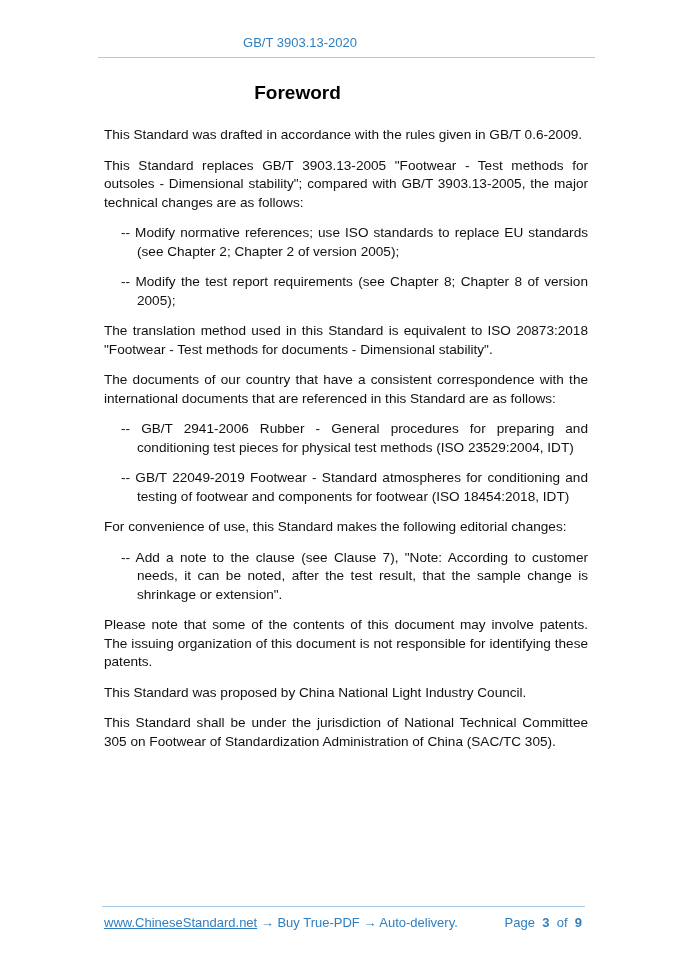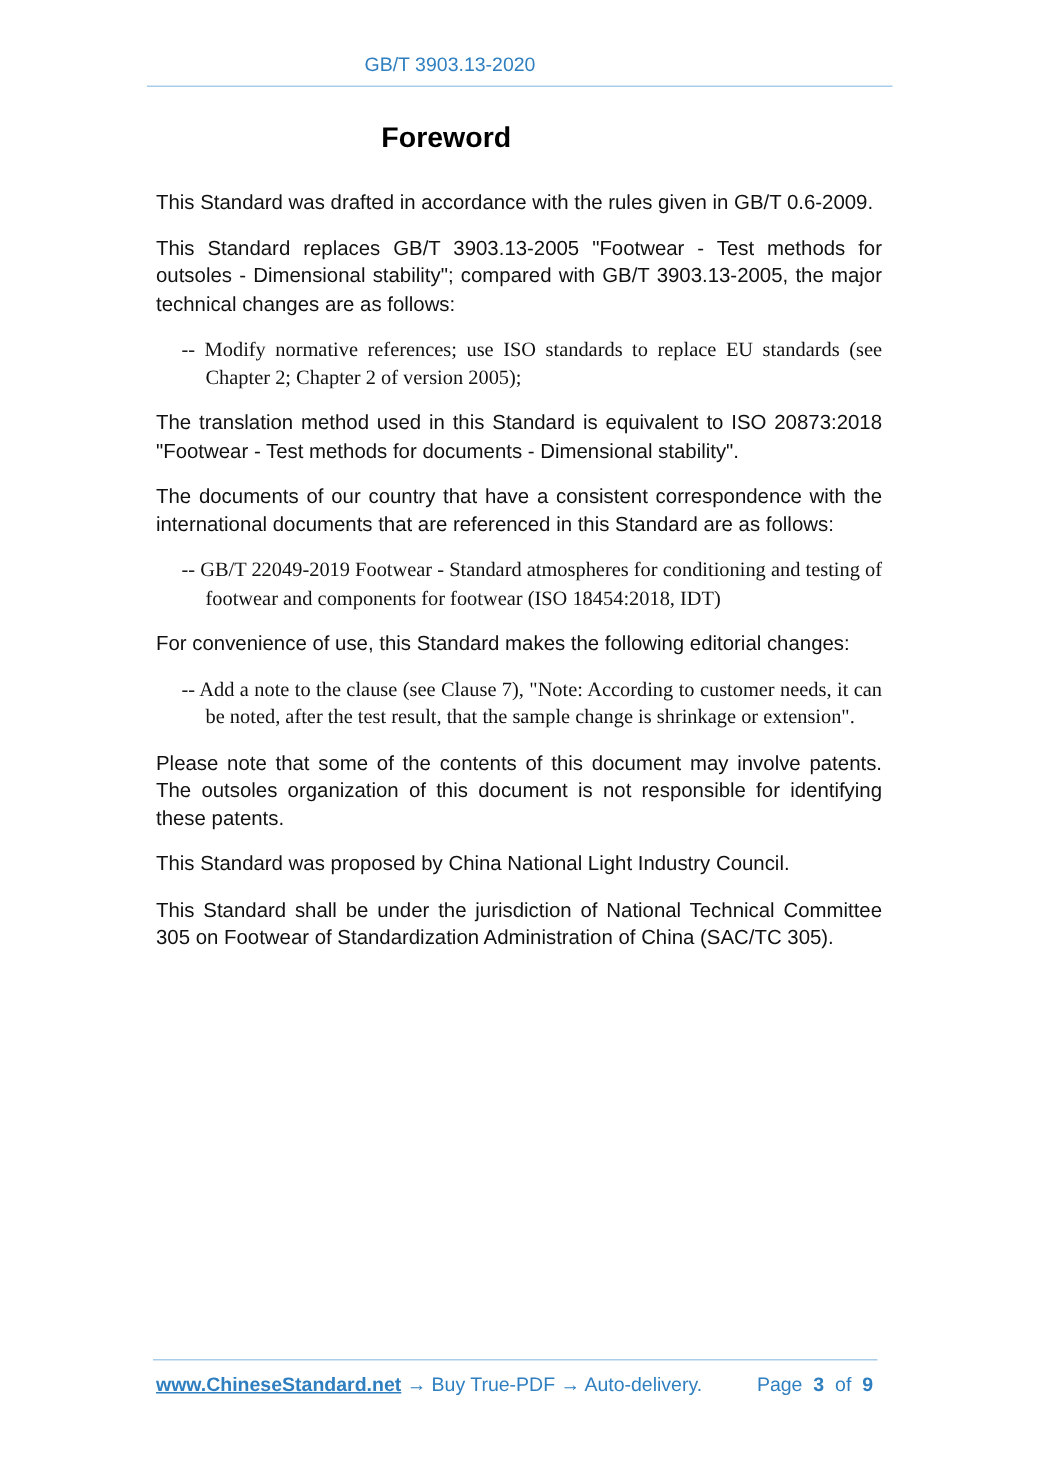--- a/index.html
+++ b/index.html
@@ -7,46 +7,48 @@
          font-family: "Liberation Sans", sans-serif; color: #111111; }
   .header-code { position: absolute; top: 35px; left: 0; width: 600px; text-align: center;
                  font-size: 13px; color: #2f7fc0; }
   .header-rule { position: absolute; top: 57px; left: 98px; width: 497px; height: 0;
                  border-top: 1px solid #a9cde9; }
   .title { position: absolute; top: 82px; left: 0; width: 595px; text-align: center;
            font-size: 19px; font-weight: bold; color: #000; }
   .content { position: absolute; top: 126px; left: 104px; width: 484px;
              font-size: 13.6px; line-height: 18.5px; }
   .para { margin: 0 0 12px 0; text-align: justify; }
-  .item { margin: 0 0 12px 17px; padding-left: 16px; text-indent: -16px; text-align: justify; font-family: Liberation Serif, serif; }
+  .item { margin: 0 0 12px 17px; padding-left: 16px; text-indent: -16px; text-align: justify; }
   .footer-rule { position: absolute; top: 906px; left: 102px; width: 483px; height: 0;
                  border-top: 1px solid #a9cde9; }
   .footer { position: absolute; top: 915px; left: 104px; width: 480px; font-size: 13px; color: #2f7fc0; }
-  .footer-link { color: #2f7fc0; text-decoration: underline; font-weight: bold; }
+  .footer-link { color: #2f7fc0; text-decoration: underline; }
   .footer-page { position: absolute; right: 2px; top: 0; padding-left: 16px; }
   .footer-page b { font-weight: bold; }
 </style>
 </head>
 <body>
 
 <div class="header-code">GB/T 3903.13-2020</div>
 <div class="header-rule"></div>
 
 <div class="title">Foreword</div>
 
 <div class="content">
   <p class="para">This Standard was drafted in accordance with the rules given in GB/T 0.6-2009.</p>
   <p class="para">This Standard replaces GB/T 3903.13-2005 "Footwear - Test methods for outsoles - Dimensional stability"; compared with GB/T 3903.13-2005, the major technical changes are as follows:</p>
   <p class="item">-- Modify normative references; use ISO standards to replace EU standards (see Chapter 2; Chapter 2 of version 2005);</p>
+  <p class="item">-- Modify the test report requirements (see Chapter 8; Chapter 8 of version 2005);</p>
   <p class="para">The translation method used in this Standard is equivalent to ISO 20873:2018 "Footwear - Test methods for documents - Dimensional stability".</p>
   <p class="para">The documents of our country that have a consistent correspondence with the international documents that are referenced in this Standard are as follows:</p>
+  <p class="item">-- GB/T 2941-2006 Rubber - General procedures for preparing and conditioning test pieces for physical test methods (ISO 23529:2004, IDT)</p>
   <p class="item">-- GB/T 22049-2019 Footwear - Standard atmospheres for conditioning and testing of footwear and components for footwear (ISO 18454:2018, IDT)</p>
   <p class="para">For convenience of use, this Standard makes the following editorial changes:</p>
   <p class="item">-- Add a note to the clause (see Clause 7), "Note: According to customer needs, it can be noted, after the test result, that the sample change is shrinkage or extension".</p>
-  <p class="para">Please note that some of the contents of this document may involve patents. The outsoles organization of this document is not responsible for identifying these patents.</p>
+  <p class="para">Please note that some of the contents of this document may involve patents. The issuing organization of this document is not responsible for identifying these patents.</p>
   <p class="para">This Standard was proposed by China National Light Industry Council.</p>
   <p class="para">This Standard shall be under the jurisdiction of National Technical Committee 305 on Footwear of Standardization Administration of China (SAC/TC 305).</p>
 </div>
 
 <div class="footer-rule"></div>
 <div class="footer">
   <span class="footer-link">www.ChineseStandard.net</span><span> → Buy True-PDF → Auto-delivery.</span>
   <span class="footer-page">
     <span>Page</span>&nbsp;
     <b>3</b>&nbsp;

